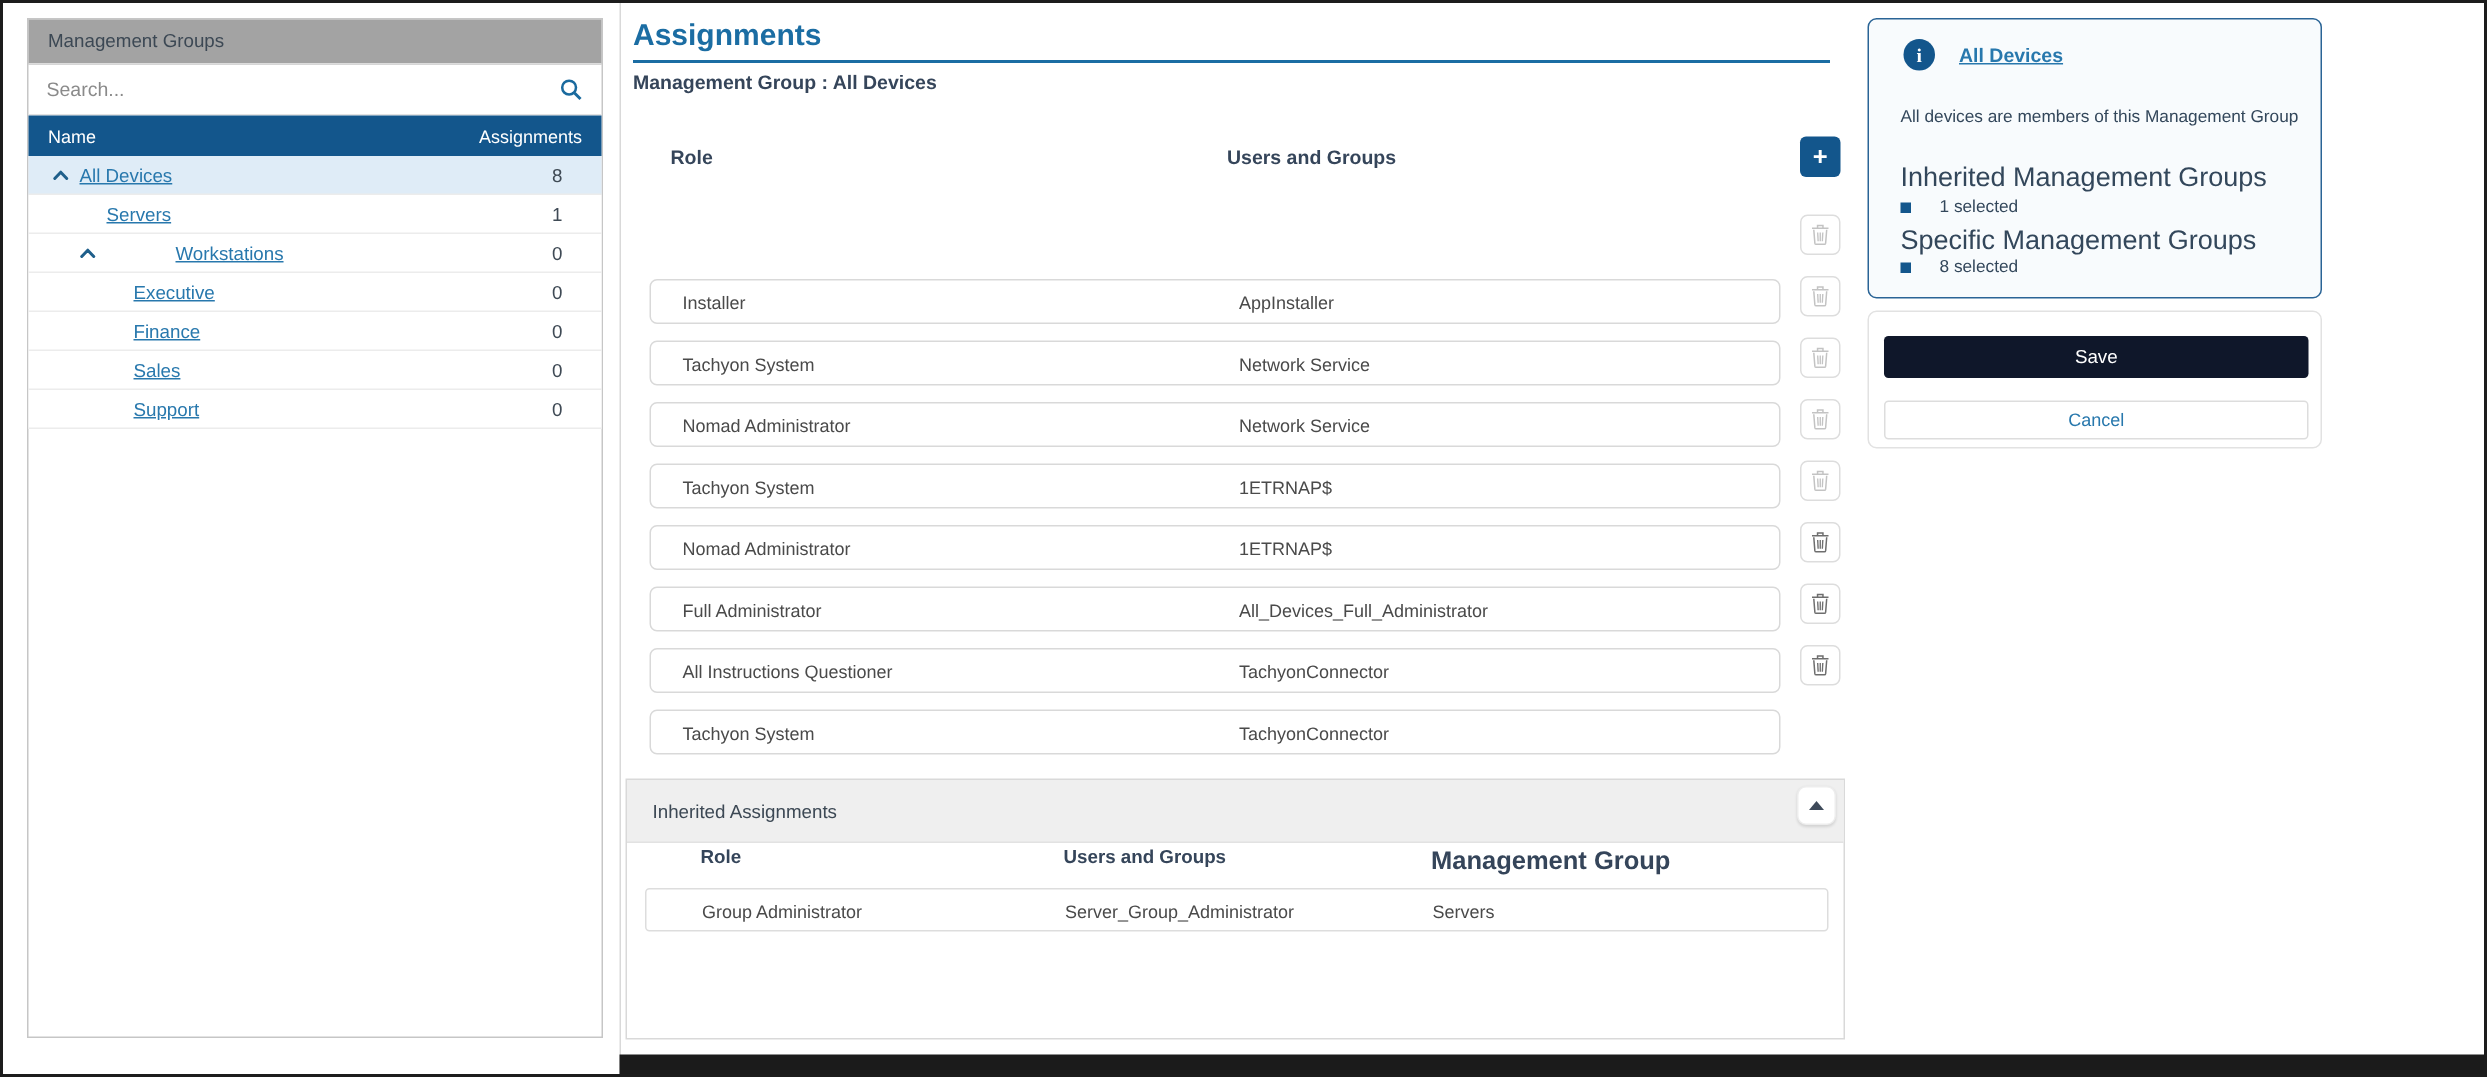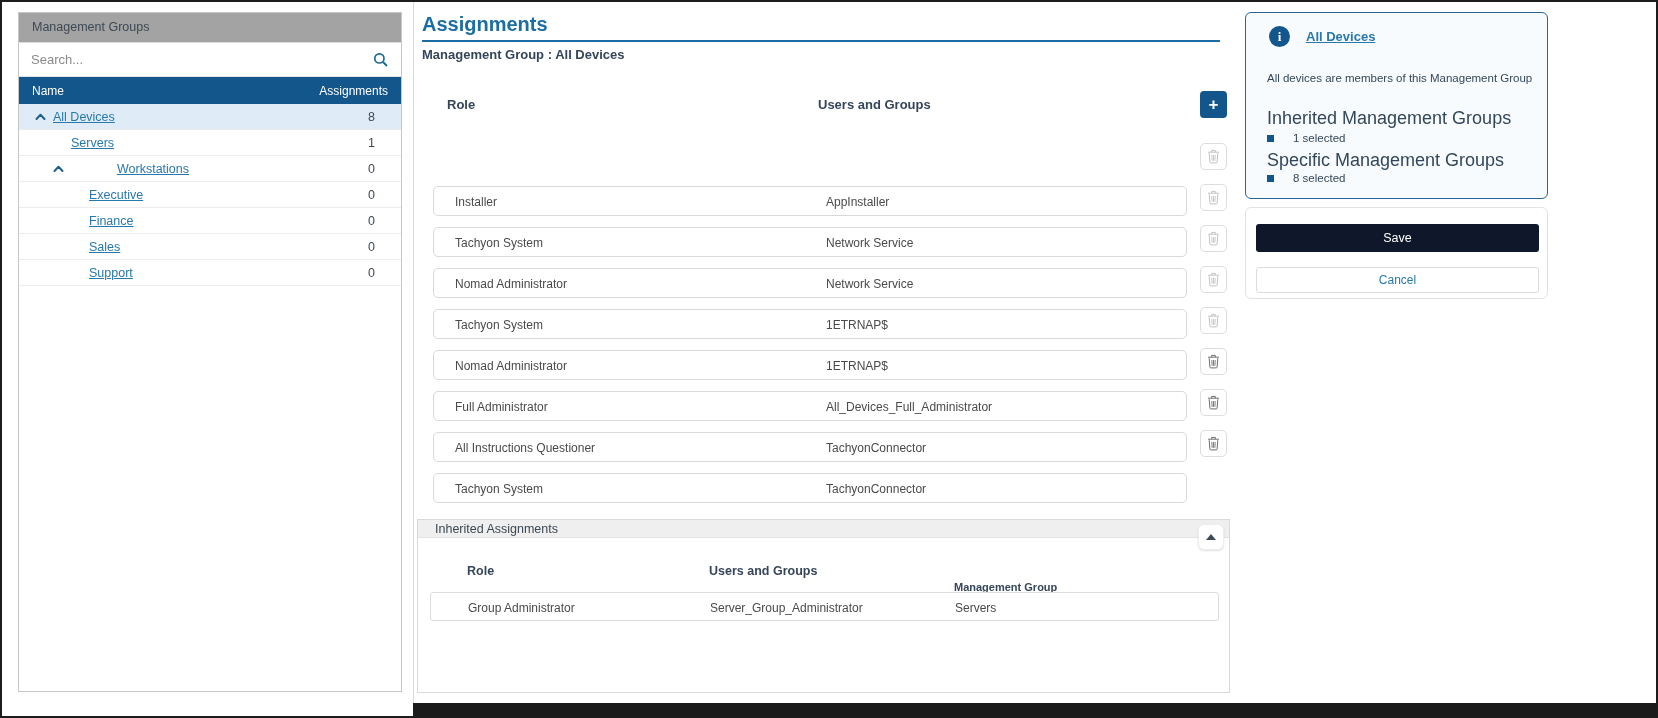--- a/index.html
+++ b/index.html
@@ -53,30 +53,30 @@
   .assign-role { position:absolute; left:21px; top:8px; font-size:12px; color:#4a4a4a; }
   .assign-users { position:absolute; left:392px; top:8px; font-size:12px; color:#4a4a4a; }
   .trash-btn { position:absolute; left:767px; top:1px; width:27px; height:27px; background:#fff;
     border:1px solid #ddd; border-radius:5px; color:#6e6e6e; cursor:pointer;
     display:flex; align-items:center; justify-content:center; }
   .trash-btn.disabled { color:#c3c3c3; }
 
   
   #inherited { position:absolute; left:2px; top:517px; width:813px; height:174px;
     border:1px solid #d9d9d9; background:#fff; }
-  .ip-header { position:relative; height:18px; background:#efefef; border-bottom:1px solid #e2e2e2;
+  .ip-header { position:relative; height:42px; background:#efefef; border-bottom:1px solid #e2e2e2;
     display:flex; align-items:center; padding:0 17px; font-size:12.5px; color:#3c4854; }
   .collapse-btn { position:absolute; right:5px; top:4px; width:26px; height:26px; background:#fff;
     border:1px solid #ededed; border-radius:6px; cursor:pointer; box-shadow:0 1px 2px rgba(0,0,0,.12);
     display:flex; align-items:center; justify-content:center; }
   .collapse-caret { width:0; height:0; border-left:5px solid transparent; border-right:5px solid transparent;
     border-bottom:6px solid #3e4a5a; }
   .ip-hrole  { position:absolute; left:49px;  top:44px; font-size:12.5px; font-weight:700; color:#35455a; }
   .ip-husers { position:absolute; left:291px; top:44px; font-size:12.5px; font-weight:700; color:#35455a; }
-  .ip-hgroup { position:absolute; left:536px; top:61px; font-size:11px; font-weight:700; color:#35455a; }
+  .ip-hgroup { position:absolute; left:536px; top:44px; font-size:17px; font-weight:700; color:#35455a; }
   .ip-rows { position:absolute; left:12px; top:72px; width:789px; }
   .ip-row { position:relative; height:29px; border:1px solid #ddd; border-radius:3px; background:#fff; margin-bottom:6px; }
   .ip-role  { position:absolute; left:37px;  top:8px; font-size:12px; color:#4a4a4a; }
   .ip-users { position:absolute; left:279px; top:8px; font-size:12px; color:#4a4a4a; }
   .ip-group { position:absolute; left:524px; top:8px; font-size:12px; color:#4a4a4a; }
 
   
   #info-card { position:absolute; left:1243px; top:10px; width:303px; height:187px;
     background:#f8fbfd; border:1px solid #2a6496; border-radius:6px; }
   .info-icon { position:absolute; left:23px; top:13px; width:21px; height:21px; border-radius:50%;

